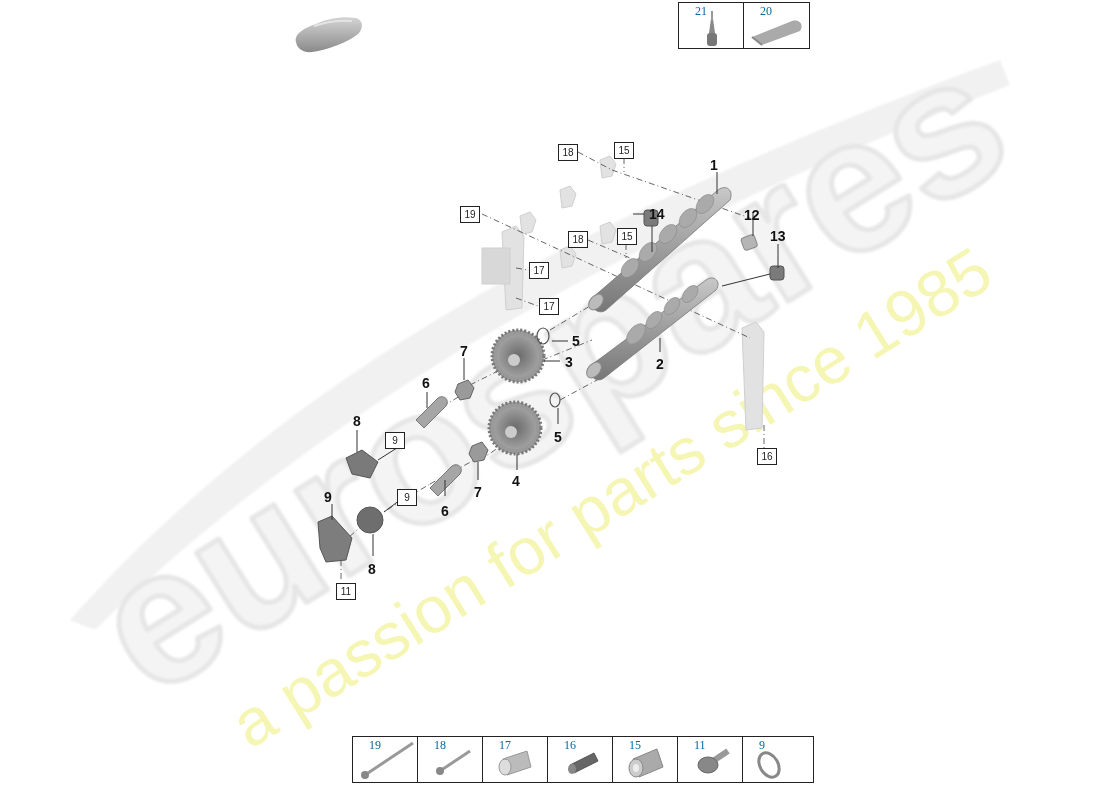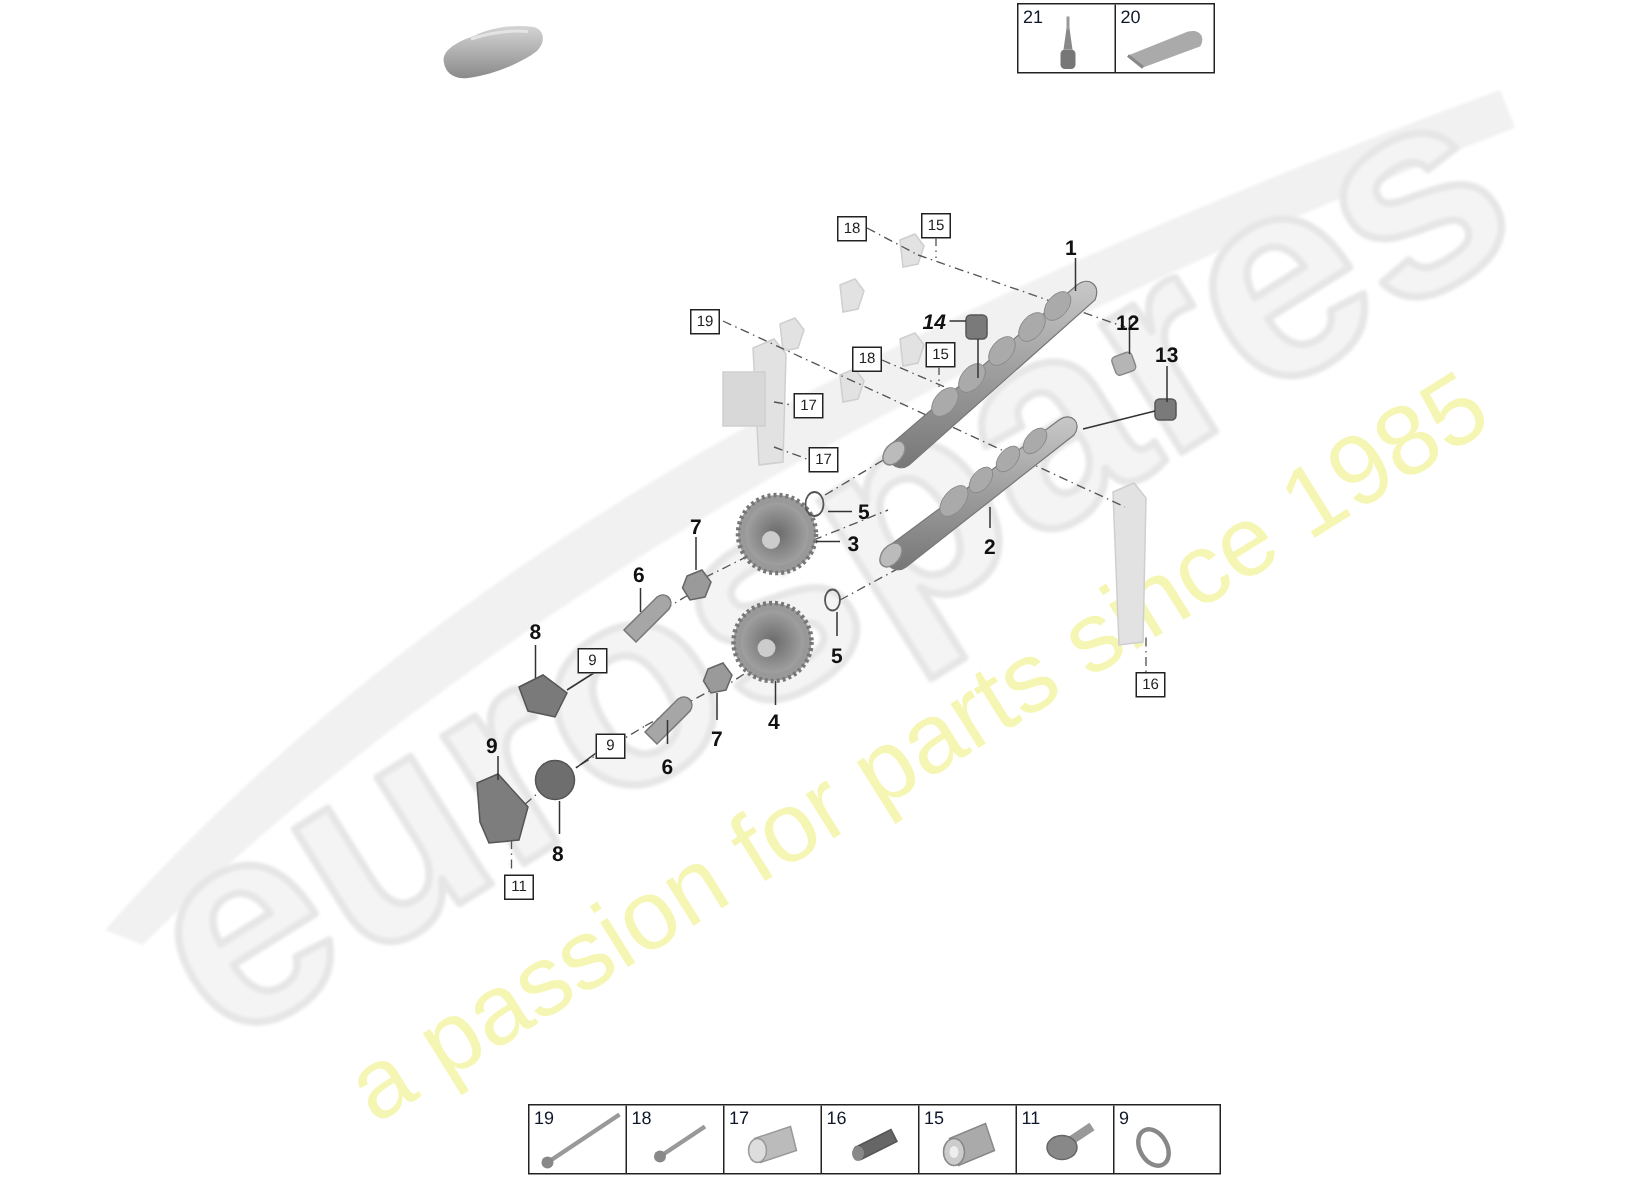--- a/index.html
+++ b/index.html
@@ -7,21 +7,21 @@
          font-family: "Liberation Sans", sans-serif; color: #1a1a1a; }
   .abs { position: absolute; }
   .wm-svg { position: absolute; left: 0; top: 0; width: 1100px; height: 800px; pointer-events: none; }
   .diagram-svg { position: absolute; left: 0; top: 0; width: 1100px; height: 800px; }
   .callout { position: absolute; font-weight: bold; font-size: 14px; color: #111; line-height: 14px; }
   .boxref { position: absolute; border: 1.3px solid #222; background: #fff; font-size: 10px;
             width: 18px; height: 15px; line-height: 15px; text-align: center; color: #222; }
   .legend { position: absolute; border: 1.5px solid #222; display: flex; background: #fff; }
   .legend .cell { position: relative; border-right: 1.5px solid #222; height: 100%; }
   .legend .cell:last-child { border-right: none; }
-  .legend .num { position: absolute; left: 3px; top: 1px; font-size: 12px; color: #0f172a; }
+  .legend .num { position: absolute; left: 16px; top: 1px; font-size: 12px; color: #0369a1; font-family: Liberation Serif, serif; }
   .legend svg { position: absolute; left: 0; top: 0; }
 </style>
 </head>
 <body>
 
 <svg class="wm-svg" viewBox="0 0 1100 800">
   <defs>
     <filter id="soft" x="-5%" y="-5%" width="110%" height="110%">
         <feGaussianBlur stdDeviation="1.2"></feGaussianBlur>
       </filter>
@@ -198,21 +198,21 @@
 <div class="callout" style="left:554px;top:430px;">5</div>
 <div class="callout" style="left:422px;top:376px;">6</div>
 <div class="callout" style="left:441px;top:504px;">6</div>
 <div class="callout" style="left:460px;top:344px;">7</div>
 <div class="callout" style="left:474px;top:485px;">7</div>
 <div class="callout" style="left:353px;top:414px;">8</div>
 <div class="callout" style="left:368px;top:562px;">8</div>
 <div class="callout" style="left:324px;top:490px;">9</div>
 <div class="callout" style="left:744px;top:208px;">12</div>
 <div class="callout" style="left:770px;top:229px;">13</div>
-<div class="callout" style="left:615px;top:207px;font-style:italic;">14</div>
+<div class="callout" style="left:649px;top:207px;">14</div>
 
 <div class="boxref" style="left:558px;top:144px;">18</div>
 <div class="boxref" style="left:614px;top:142px;">15</div>
 <div class="boxref" style="left:460px;top:206px;">19</div>
 <div class="boxref" style="left:568px;top:231px;">18</div>
 <div class="boxref" style="left:617px;top:228px;">15</div>
 <div class="boxref" style="left:529px;top:262px;">17</div>
 <div class="boxref" style="left:539px;top:298px;">17</div>
 <div class="boxref" style="left:385px;top:432px;">9</div>
 <div class="boxref" style="left:397px;top:489px;">9</div>

